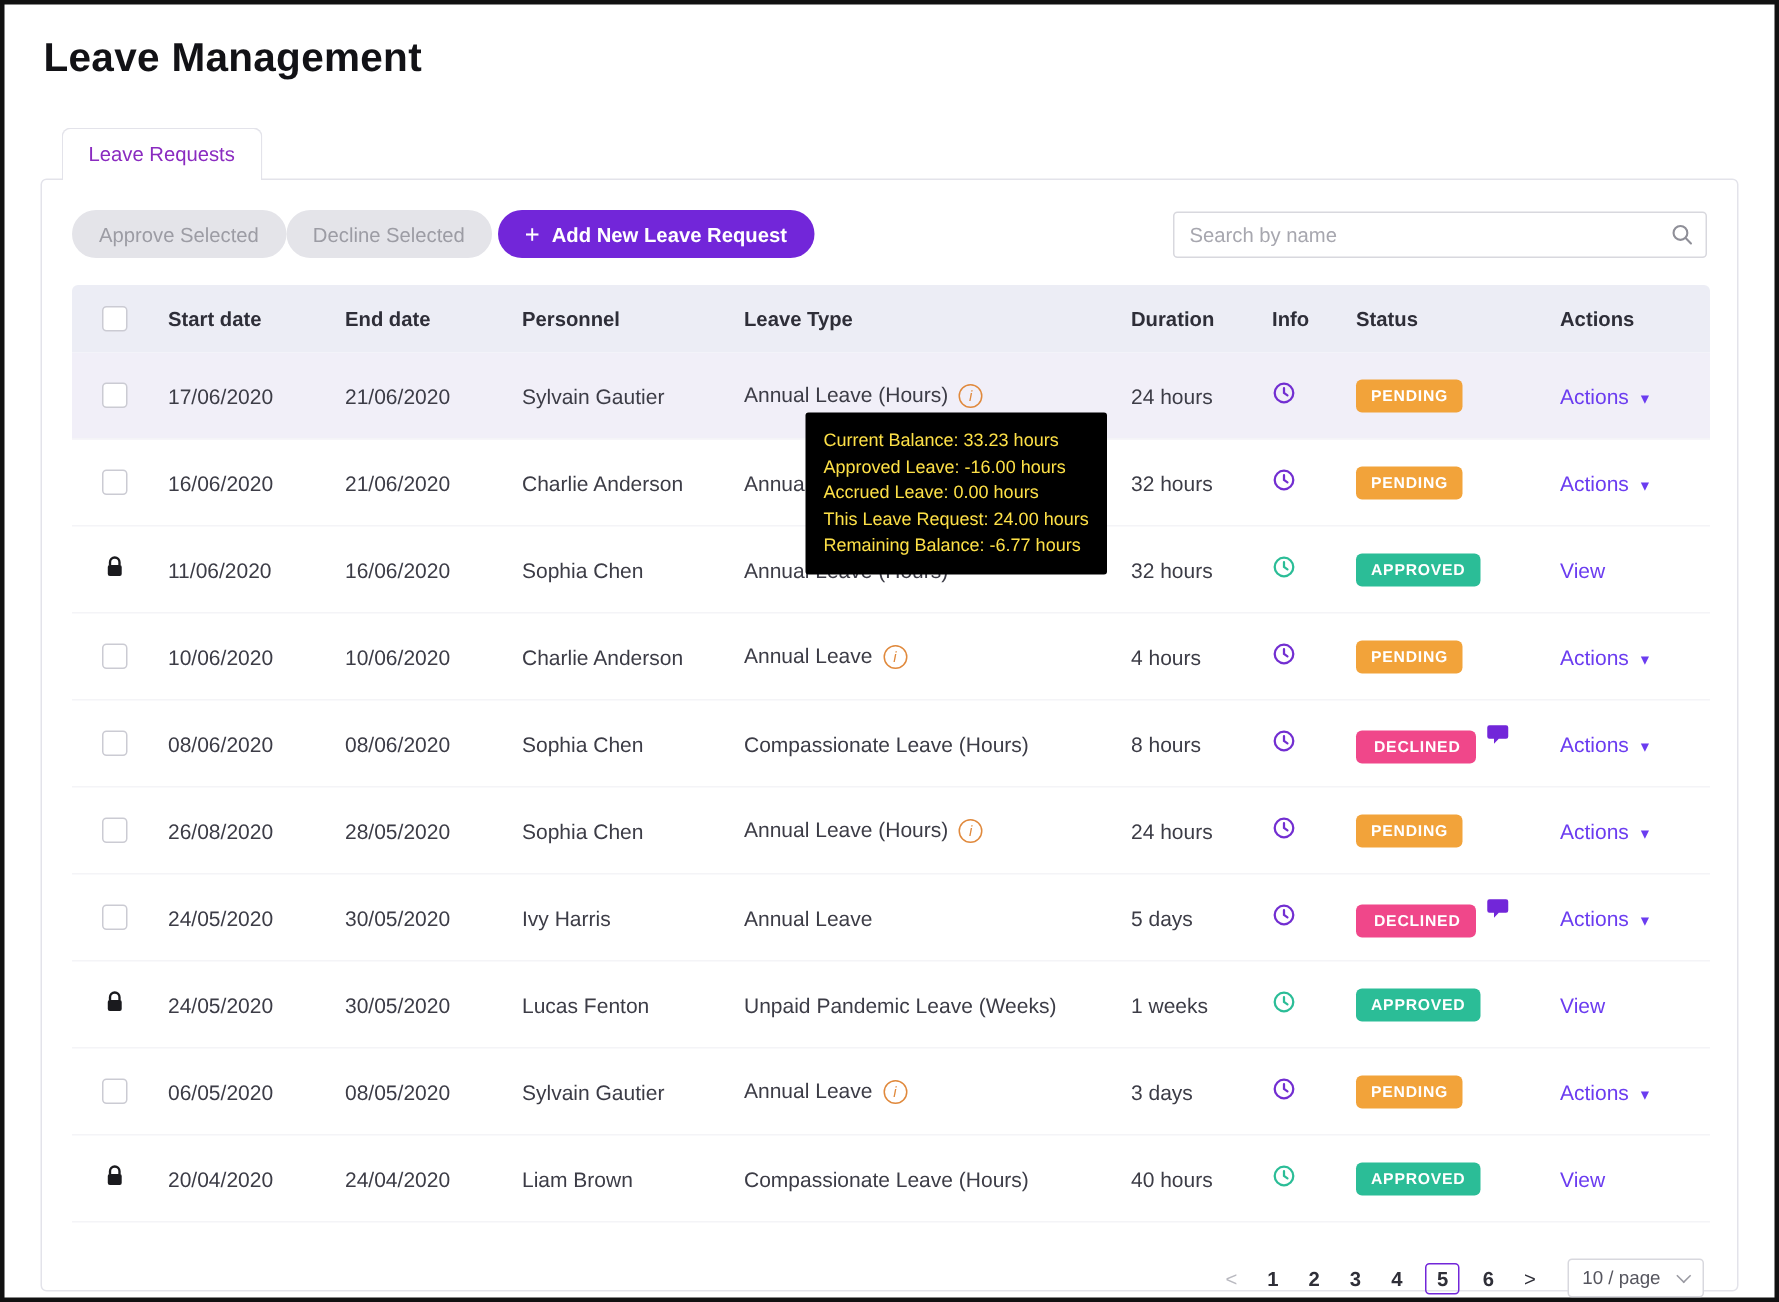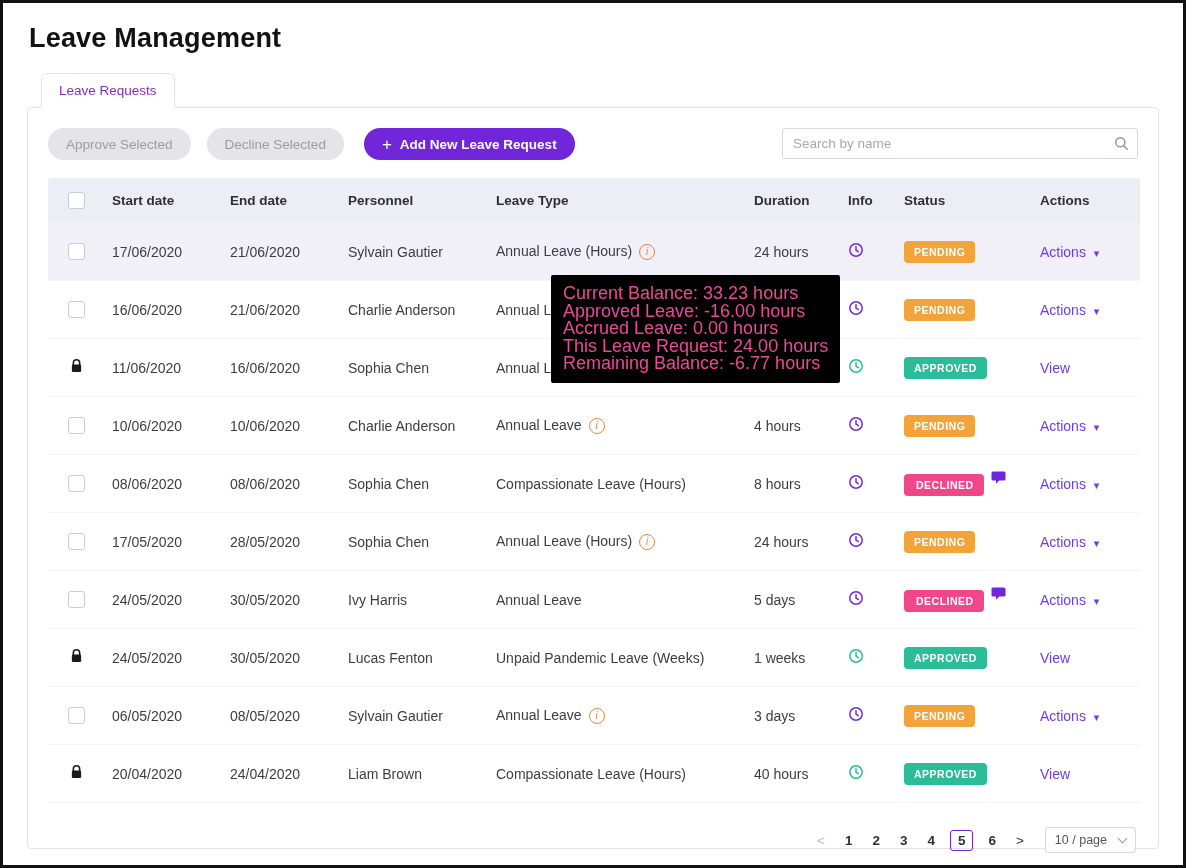--- a/index.html
+++ b/index.html
@@ -2,35 +2,35 @@
 <html style="--accent: #7226d9; --link: #6b3cf0; --tab: #8a2bc0; --pending: #f2a33a; --approved: #2bbd97; --declined: #f0478a; --clock_purple: #722ed1; --clock_teal: #2bbd97; --header_bg: #ecedf5; --row_highlight: #f1eff8; --tooltip_bg: #000000;"><head>
 <meta charset="utf-8">
 <style>
   html,body{margin:0;padding:0;}
   body{
     width:1186px;height:868px;box-sizing:border-box;
     border:3px solid #111;background:#fff;overflow:hidden;
     font-family:"Liberation Sans", sans-serif;color:#3a3a44;
   }
   .page{position:relative;width:100%;height:100%;box-sizing:border-box;padding:14px 24px 0;}
-  h1{font-size:27px;font-weight:700;letter-spacing:.2px;color:#121216;margin:6px 0 18px 2px;}
+  h1{font-size:27px;font-weight:700;letter-spacing:.2px;color:#121216;margin:6px 0 30px 2px;}
   
   .tabs{display:flex;margin-left:14px;}
   .tab{
     background:#fff;border:1px solid #e3e3ea;border-bottom:none;
     border-radius:6px 6px 0 0;padding:9px 17px 10px;font-size:13.5px;
     color:var(--tab,#8a2bc0);position:relative;top:1px;z-index:2;cursor:pointer;
   }
   
   .card{
     position:relative;z-index:1;background:#fff;border:1px solid #e3e3ea;border-radius:4px;
     padding:20px 20px 16px;height:742px;box-sizing:border-box;
   }
   
-  .toolbar{display:flex;gap:16px;margin-bottom:18px;}
+  .toolbar{display:flex;align-items:center;gap:0;margin-bottom:18px;}
   .btn{height:32px;border-radius:16px;padding:0 18px;font-size:13.5px;border:none;
        font-family:"Liberation Sans",sans-serif;cursor:pointer;}
   .btn.disabled{background:#e4e4e9;color:#9c9ca4;}
   .btn.primary{background:var(--accent,#7226d9);color:#fff;display:flex;align-items:center;gap:8px;font-weight:600;margin-left:4px;}
   .btn.primary .plus{font-size:17px;font-weight:400;line-height:1;}
   .search{margin-left:auto;position:relative;width:356px;}
   .search input{width:100%;height:31px;border:1px solid #d8d8de;border-radius:3px;
     padding:0 30px 0 10px;font-size:13.5px;box-sizing:border-box;color:#3a3a44;
     font-family:Liberation Sans, sans-serif;outline:none;}
   .search input::placeholder{color:#a7a7af;}
@@ -66,23 +66,23 @@
   .pg.prev{color:#b9b9c0;}
   .pg.next{color:#2f2f38;}
   .pages{display:flex;gap:10px;align-items:center;}
   .pg.num{font-weight:700;}
   .pg.num.active{border:1px solid var(--accent,#7226d9);border-radius:3px;padding:2px 7px;}
   .page-size{border:1px solid #d8d8de;border-radius:3px;padding:5px 9px;font-size:12.5px;
     color:#55555e;display:flex;gap:12px;align-items:center;margin-left:6px;cursor:pointer;background:#fff;}
   .sel-caret{width:6px;height:6px;border-right:1.5px solid #9a9aa2;border-bottom:1.5px solid #9a9aa2;
     transform:rotate(45deg);margin-top:-4px;display:inline-block;}
   
-  .tooltip{position:absolute;left:534px;top:272px;background:var(--tooltip_bg,#000);color:#ec4899;
-    font-size:18px;line-height:17.5px;padding:10px 12px;z-index:10;border-radius:2px;
-    white-space:nowrap;width:max-content;margin-left:14px;}
+  .tooltip{position:absolute;left:534px;top:272px;background:var(--tooltip_bg,#000);color:#fde047;
+    font-size:12px;line-height:17.5px;padding:10px 12px;z-index:10;border-radius:2px;
+    white-space:nowrap;width:max-content;}
 </style>
 </head>
 <body>
 
 <div class="page">
 
   <h1>Leave Management</h1>
 
   <div class="tabs">
     <div class="tab active">
@@ -218,21 +218,21 @@
               </span></td>
             <td><span class="badge declined">DECLINED</span><span class="comment">
                 <svg width="15" height="14" viewBox="0 0 15 14">
                   <path d="M2 .5h11A1.5 1.5 0 0 1 14.5 2v6A1.5 1.5 0 0 1 13 9.5H8.2L5 12.8V9.5H2A1.5 1.5 0 0 1 .5 8V2A1.5 1.5 0 0 1 2 .5z" fill="#7226d9"></path>
                 </svg>
               </span></td>
             <td><span class="link">Actions <span class="caret">▾</span></span></td>
           </tr>
           <tr>
             <td class="sel"><span class="checkbox"></span></td>
-            <td>17/05/2020</td>
+            <td>26/08/2020</td>
             <td>28/05/2020</td>
             <td>Sophia Chen</td>
             <td><span>Annual Leave (Hours)</span><span class="info-icon">i</span></td>
             <td>24 hours</td>
             <td class="clock-cell purple"><span class="clock">
                 <svg width="16" height="16" viewBox="0 0 16 16">
                   <circle cx="8" cy="8" r="6.2" fill="none" stroke="currentColor" stroke-width="1.5"></circle>
                   <path d="M8 4.8V8l2.3 1.6" fill="none" stroke="currentColor" stroke-width="1.5" stroke-linecap="round"></path>
                 </svg>
               </span></td>

